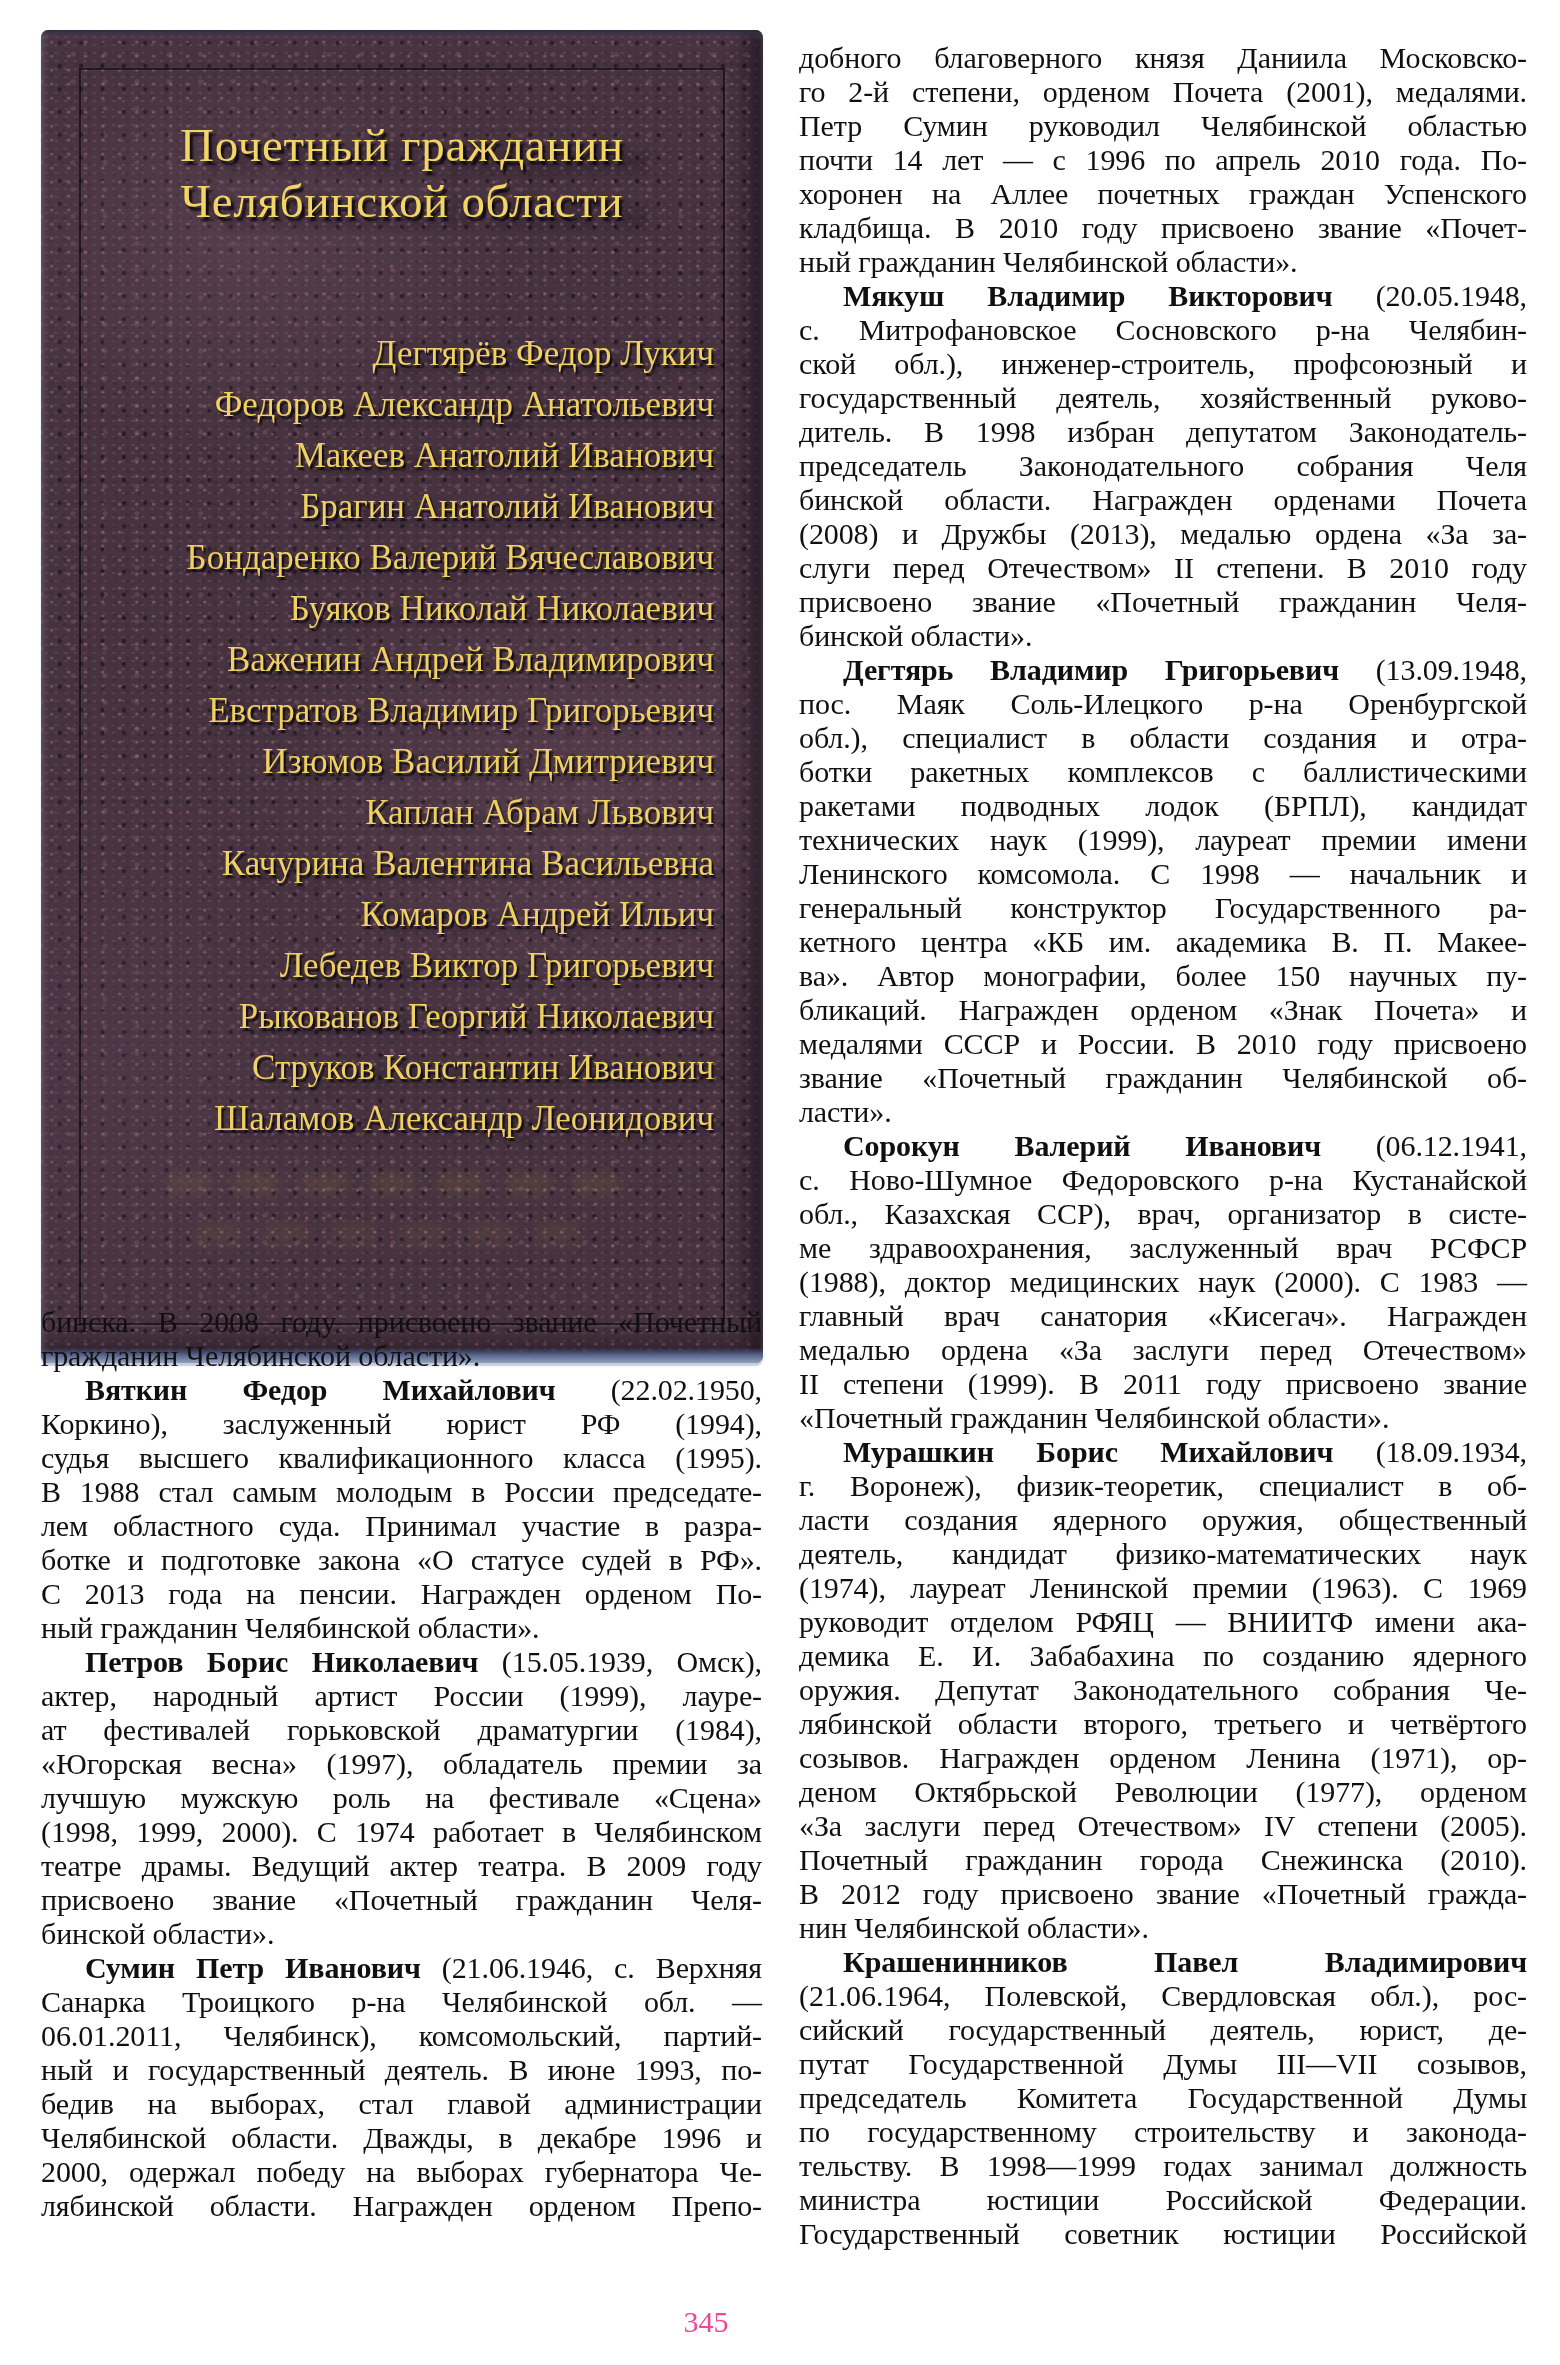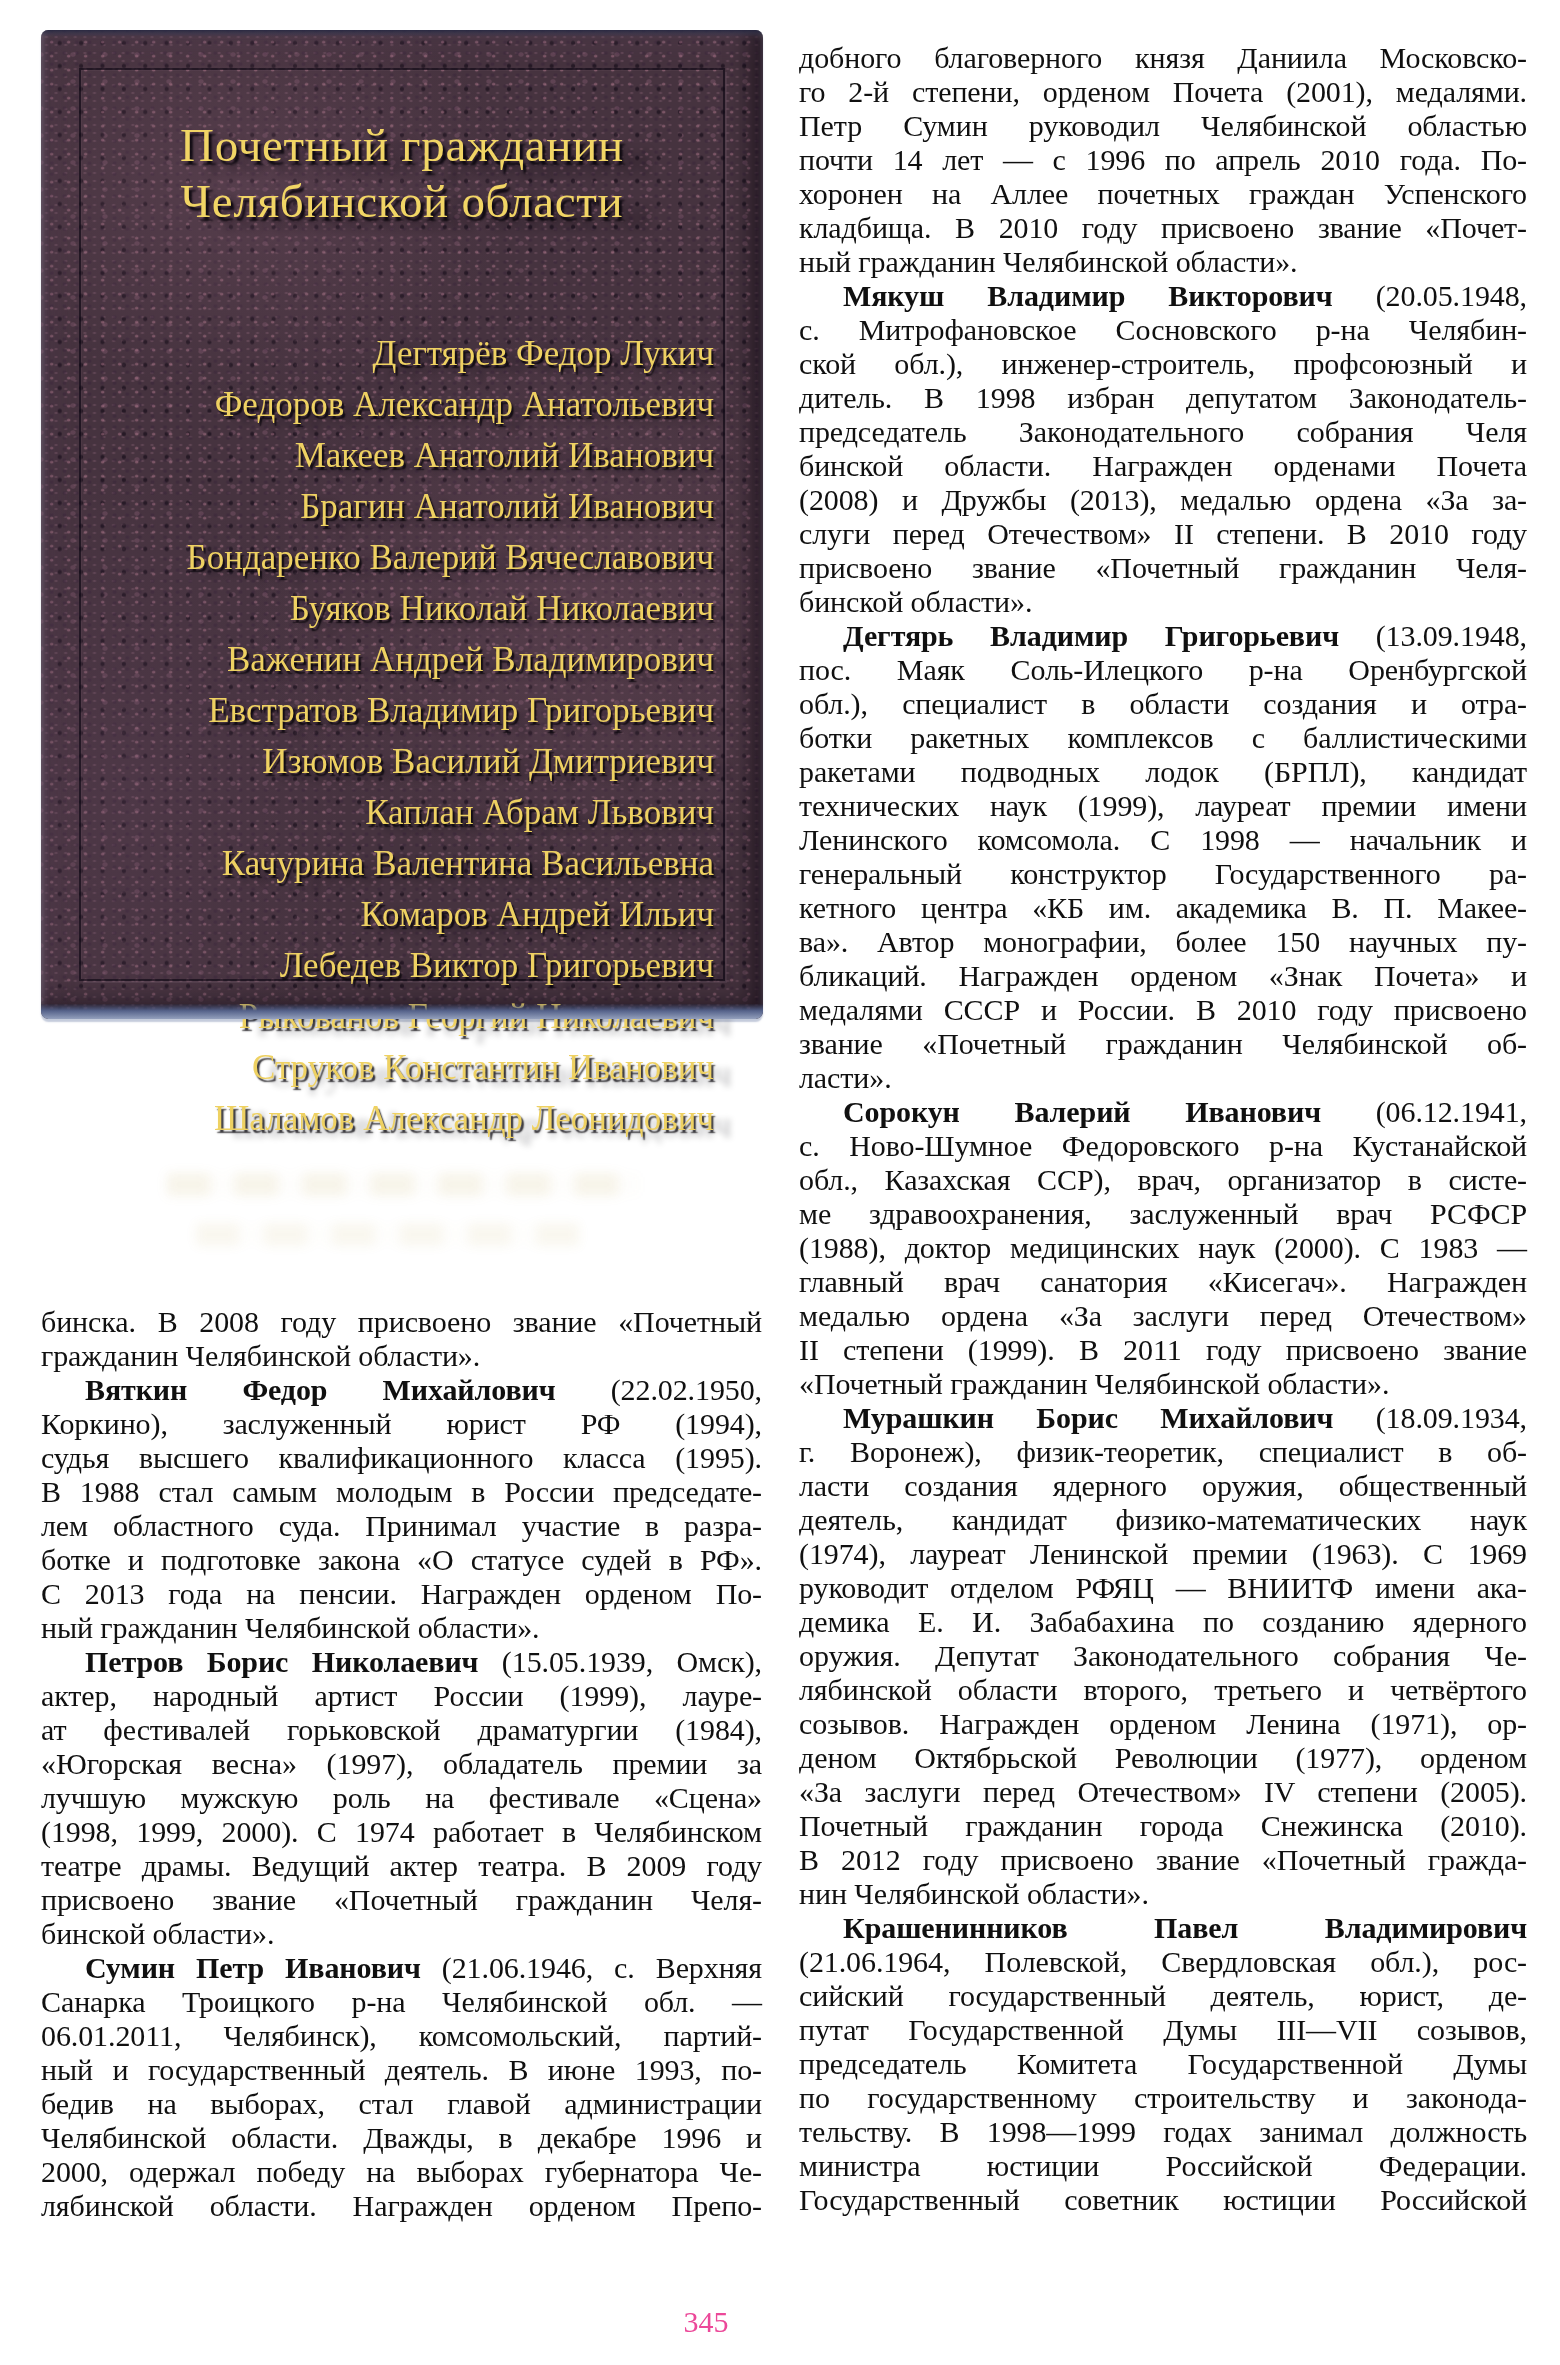--- a/index.html
+++ b/index.html
@@ -19,21 +19,21 @@
   .line.j{text-align:justify;text-align-last:justify;}
   .line.l{text-align:left;text-align-last:left;}
   .line.ind{text-indent:44px;}
   .line b{font-weight:bold;}
   #page-number{
     position:absolute;left:0;top:2305px;width:1412px;text-align:center;
     font-size:30px;color:#ec4899;
   }
   
   #plaque{
-    position:absolute;left:41px;top:29.5px;width:722px;height:989px;
+    position:absolute;left:41px;top:29.5px;width:722px;height:1333px;
     border-radius:7.4px;
     background-color:#46333f;
     background-image:
       radial-gradient(ellipse 384px 295px at 28% 16%, rgba(128,90,110,0.28), transparent 70%),
       radial-gradient(ellipse 473px 384px at 76% 58%, rgba(150,104,124,0.20), transparent 72%),
       radial-gradient(ellipse 310px 473px at 12% 78%, rgba(104,72,98,0.22), transparent 70%),
       radial-gradient(rgba(178,122,142,0.50) 1.3px, transparent 2.2px),
       radial-gradient(rgba(18,10,22,0.62) 1.6px, transparent 2.5px),
       radial-gradient(rgba(132,90,112,0.40) 2.1px, transparent 3.2px),
       radial-gradient(rgba(58,38,58,0.55) 1.5px, transparent 2.4px),
@@ -141,20 +141,21 @@
     <div class="line j">добного благоверного князя Даниила Московско-</div>
     <div class="line j">го 2-й степени, орденом Почета (2001), медалями.</div>
     <div class="line j">Петр Сумин руководил Челябинской областью</div>
     <div class="line j">почти 14 лет — с 1996 по апрель 2010 года. По-</div>
     <div class="line j">хоронен на Аллее почетных граждан Успенского</div>
     <div class="line j">кладбища. В 2010 году присвоено звание «Почет-</div>
     <div class="line l">ный гражданин Челябинской области».</div>
     <div class="line j ind"><b>Мякуш Владимир Викторович</b> (20.05.1948,</div>
     <div class="line j">с. Митрофановское Сосновского р-на Челябин-</div>
     <div class="line j">ской обл.), инженер-строитель, профсоюзный и</div>
+    <div class="line j">государственный деятель, хозяйственный руково-</div>
     <div class="line j">дитель. В 1998 избран депутатом Законодатель-</div>
     <div class="line j">председатель Законодательного собрания Челя</div>
     <div class="line j">бинской области. Награжден орденами Почета</div>
     <div class="line j">(2008) и Дружбы (2013), медалью ордена «За за-</div>
     <div class="line j">слуги перед Отечеством» II степени. В 2010 году</div>
     <div class="line j">присвоено звание «Почетный гражданин Челя-</div>
     <div class="line l">бинской области».</div>
     <div class="line j ind"><b>Дегтярь Владимир Григорьевич</b> (13.09.1948,</div>
     <div class="line j">пос. Маяк Соль-Илецкого р-на Оренбургской</div>
     <div class="line j">обл.), специалист в области создания и отра-</div>

